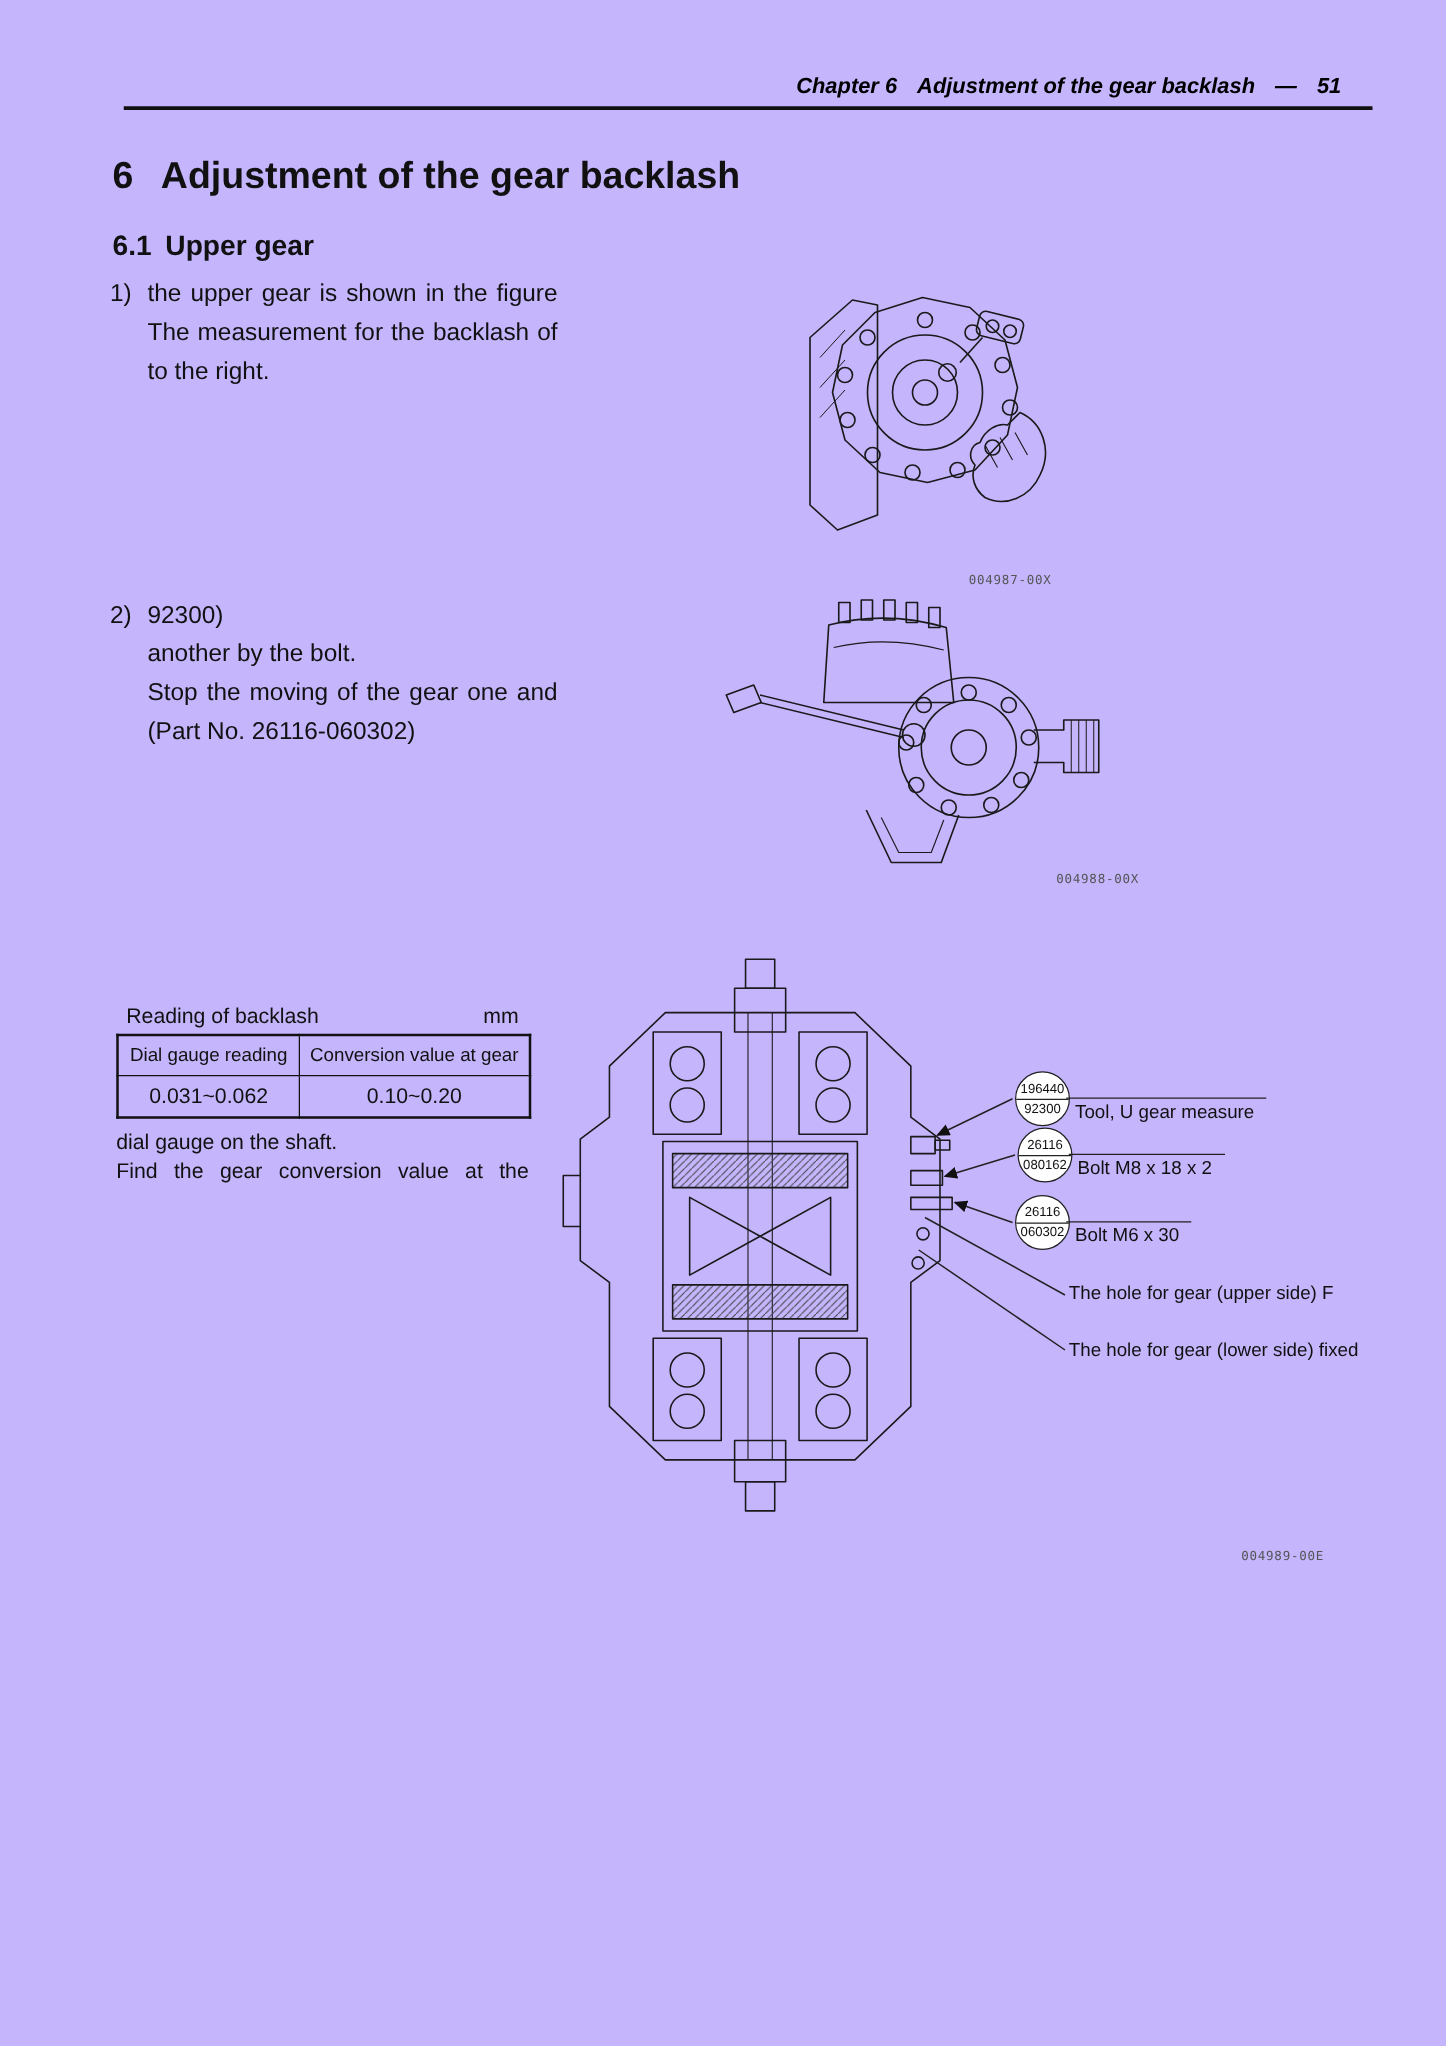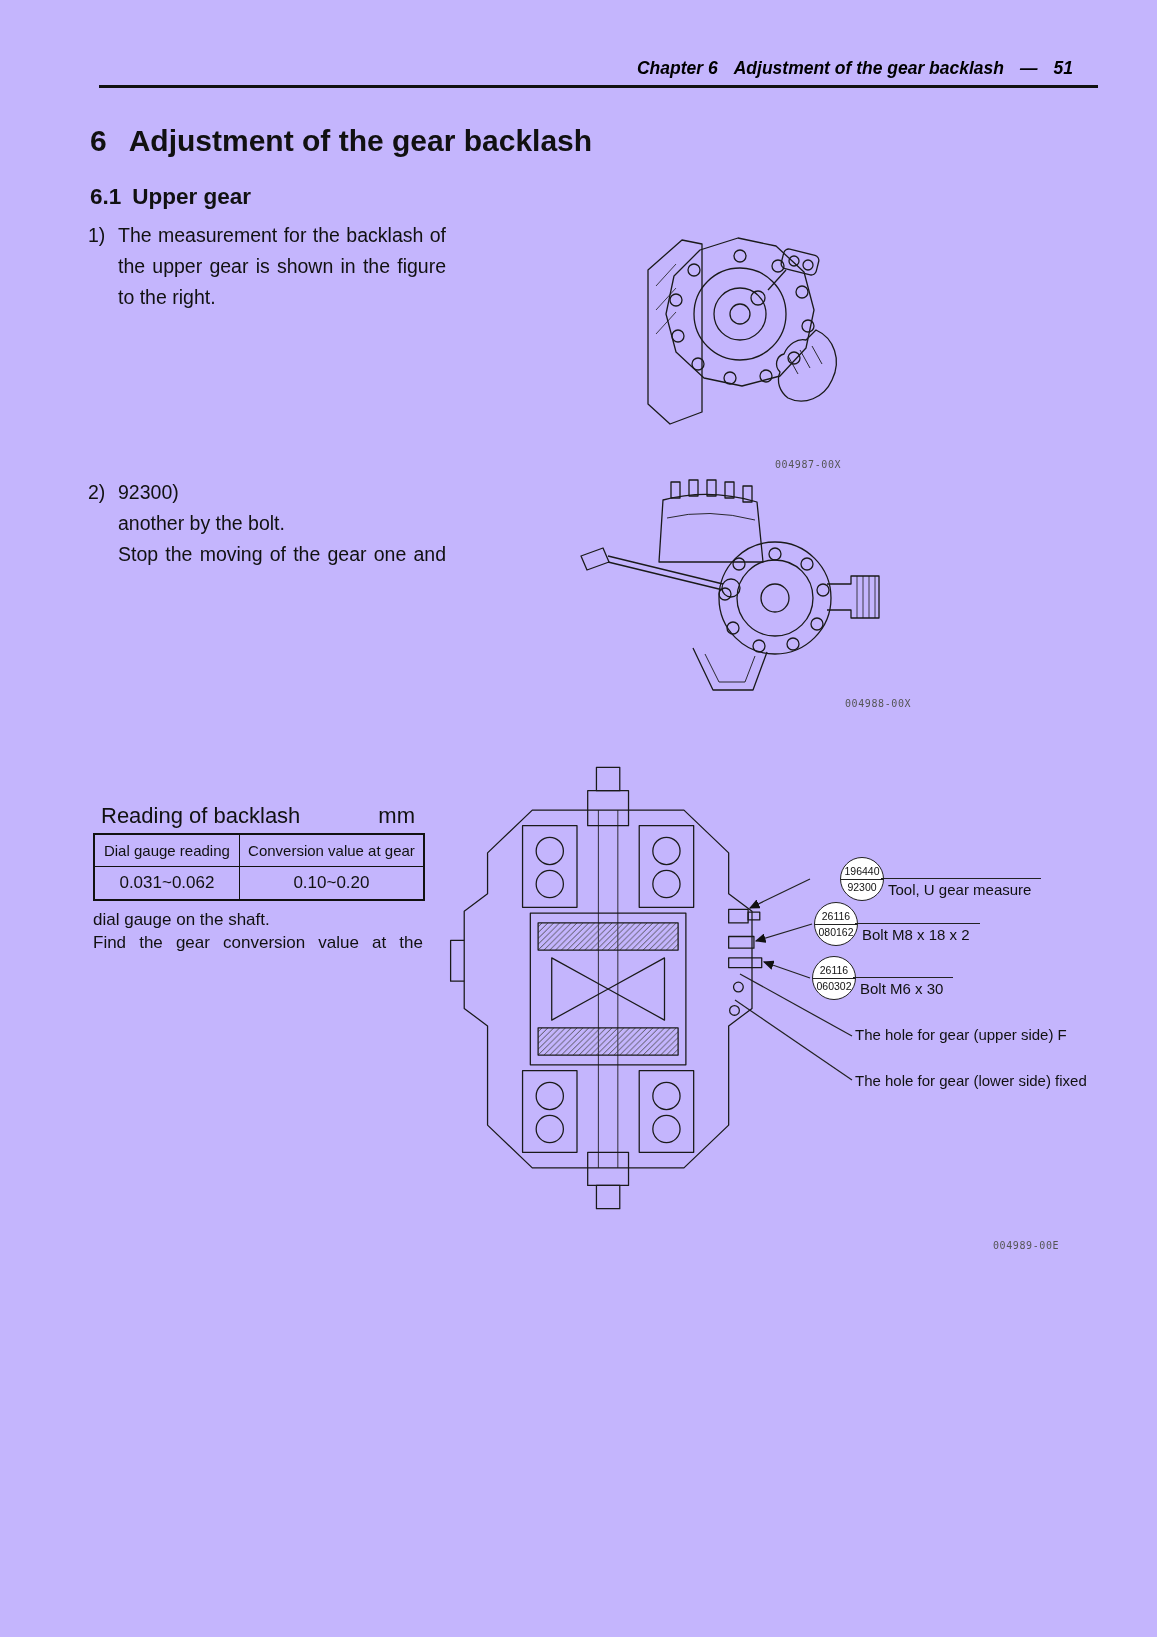--- a/index.html
+++ b/index.html
@@ -41,41 +41,41 @@
   .figcode {
     position:absolute; font-family:"DejaVu Sans Mono", monospace;
     font-size:10px; color:#555; letter-spacing:0.6px; white-space:nowrap;
   }
   #figcode1 { left:775px; top:459px; }
   #figcode2 { left:845px; top:698px; }
   #figcode3 { left:993px; top:1240px; }
 
   
   .tbl-block { position:absolute; left:93px; top:803px; width:332px; }
-  .tbl-caption { display:flex; justify-content:space-between; font-size:22px; padding:0 10px 0 8px; margin-bottom:4px; }
+  .tbl-caption { display:flex; justify-content:space-between; font-size:17px; padding:0 10px 0 8px; margin-bottom:4px; }
   .btable { width:100%; border-collapse:collapse; border:2.3px solid #111; table-layout:fixed; }
   .btable th, .btable td { border:1.5px solid #111; text-align:center; font-weight:normal; padding:0; }
   .btable th { font-size:15px; height:31px; }
   .btable td { font-size:17px; height:32px; }
   .col1 { width:44%;margin-top:36px; } .col2 { width:56%; }
   .tbl-note { margin-top:7px; font-size:17px; line-height:23px; width:330px; }
 
   
   .callout { position:absolute; display:flex; align-items:flex-start; }
   .co-circle {
     width:44px; height:44px; border:1.4px solid #222; border-radius:50%;
     display:flex; flex-direction:column; box-sizing:border-box;
     font-size:10.5px; line-height:1; color:#111; background:#fff; flex:none;
   }
   .co-top { flex:1; display:flex; align-items:flex-end; justify-content:center; border-bottom:1.2px solid #222; padding-bottom:2px; }
   .co-bot { flex:1; display:flex; align-items:flex-start; justify-content:center; padding-top:2px; }
   .co-label-wrap { margin-left:-3px; margin-top:21px; border-top:1.3px solid #222; padding:2px 10px 0 7px; white-space:nowrap; }
   .co-label { font-size:15px; }
   .plain-label { position:absolute; font-size:15px; white-space:nowrap; }
-  #callout1 { left:840px; top:857px; }
+  #callout1 { left:812px; top:857px; }
   #callout2 { left:814px; top:902px; }
   #callout3 { left:812px; top:956px; }
   #callout4 { left:855px; top:1026px; }
   #callout5 { left:855px; top:1072px; }
   .leader-overlay { position:absolute; left:700px; top:840px; pointer-events:none; }
 </style>
 </head>
 <body>
 
 <div class="page">
@@ -91,32 +91,33 @@
   <div class="title">
     <span class="h-num">6</span><span>Adjustment of the gear backlash</span>
   </div>
   <div class="subtitle">
     <span class="h-num">6.1</span><span>Upper gear</span>
   </div>
 
   <div class="step" id="step1">
     <span class="marker">1)</span>
     <div class="lines">
+      <div class="ln ln-j">the upper gear is shown in the figure</div>
       <div class="ln ln-j">The measurement for the backlash of</div>
-      <div class="ln ln-j">the upper gear is shown in the figure</div>
       <div class="ln">to the right.</div>
     </div>
   </div>
 
   <div class="step" id="step2">
     <span class="marker">2)</span>
     <div class="lines">
       <div class="ln">92300)</div>
       <div class="ln">another by the bolt.</div>
       <div class="ln ln-j">Stop the moving of the gear one and</div>
+      <div class="ln">(Part No. 26116-060302)</div>
     </div>
   </div>
 
   <div class="fig" id="fig1">
     <svg width="227" height="205" viewBox="0 0 227 205">
       <g fill="none" stroke="#1a1a1a" stroke-width="1.3" stroke-linejoin="round">
         <path d="M30 44 L64 14 L84 18 L84 186 L52 198 L30 178 Z"></path>
         <path d="M38 60 L58 38 M38 84 L58 62 M38 108 L58 86" stroke-width="0.8"></path>
         <path d="M120 12 L158 20 L186 46 L196 84 L188 122 L162 150 L124 160 L86 152 L58 126 L48 88 L56 50 L82 24 Z"></path>
         <circle cx="122" cy="30" r="6"></circle>

